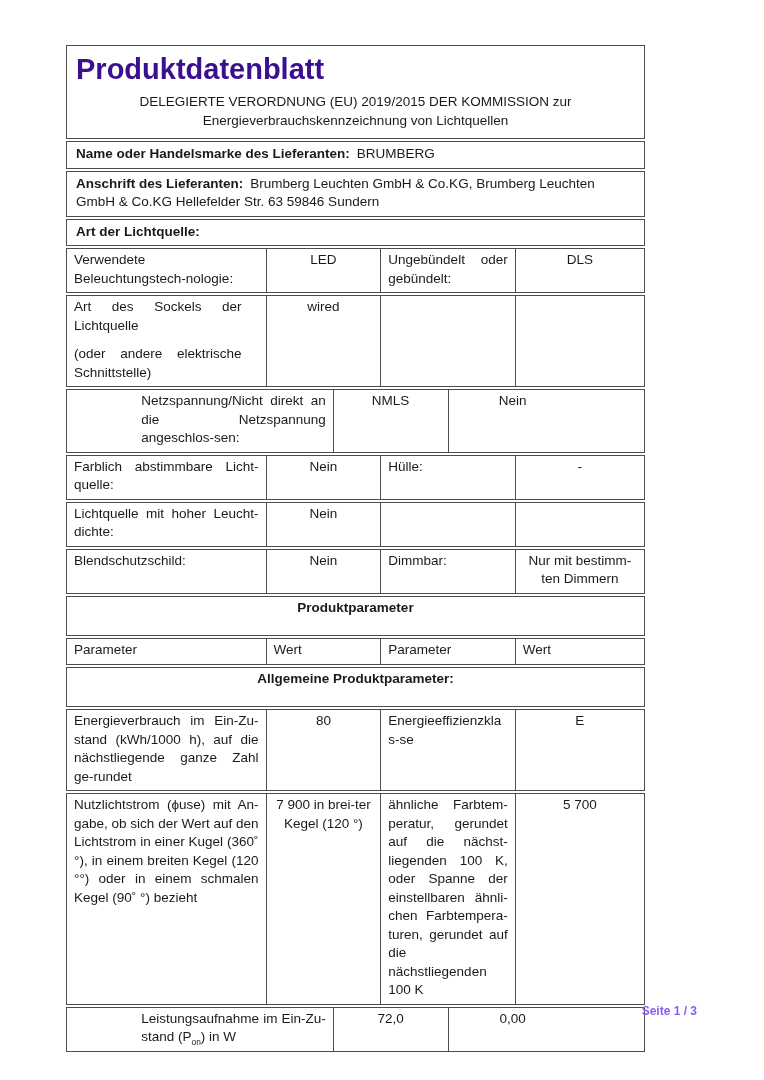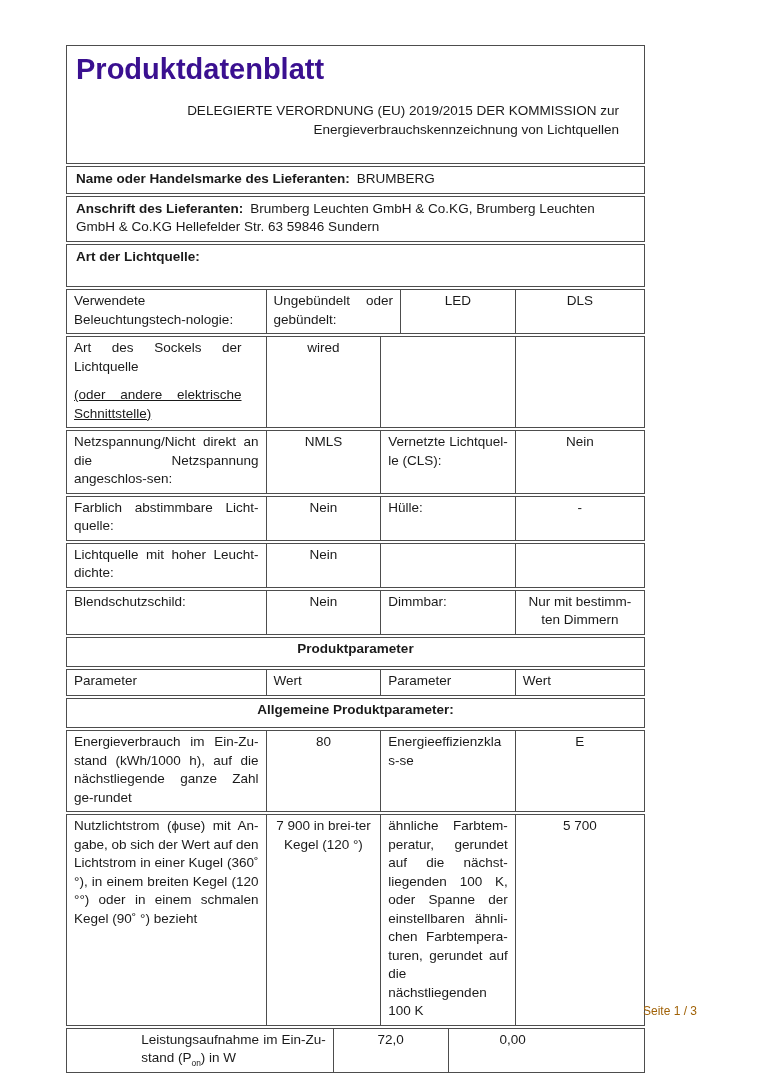--- a/index.html
+++ b/index.html
@@ -23,49 +23,49 @@
     margin-bottom:2px;
     background:#fff;
   }
   
   .header-box{padding:4px 9px 8px 9px;}
   .header-box h1{
     margin:2px 0 7px 0;
     font-size:29px;line-height:34px;font-weight:bold;color:var(--accent);
     letter-spacing:0;
   }
-  .header-box p{margin:16px;text-align:right;}
+  .header-box p{margin:0;text-align:center;}
   
   .kv{padding:3px 10px 4px 9px;}
   .kv-label{font-weight:bold;}
   .kv-value{margin-left:7px;}
   
-  .section-title{padding:3px 9px 20px 9px;font-weight:bold;}
+  .section-title{padding:3px 9px 4px 9px;font-weight:bold;}
   
   .row{display:flex;align-items:stretch;justify-content:center;}
   .row .cell{
     padding:2px 7px 4px 7px;
     overflow-wrap:anywhere;
   }
   .row .cell + .cell{border-left:1px solid var(--border);}
   .c1{flex:0 0 34.4%;text-align:justify;}
   .c2{flex:0 0 19.9%;text-align:center;}
   .c3{flex:0 0 23.3%;text-align:justify;}
   .c4{flex:0 0 22.4%;text-align:center;}
   .cell p{margin:0 17px 10px 0;}
-  .cell p:last-child{margin-bottom:0;text-decoration:underline;}
+  .cell p:last-child{margin-bottom:0;}
   .banner{
-    display:block;text-align:center;font-weight:bold;padding:2px 8px 8px 8px;
+    display:block;text-align:center;font-weight:bold;padding:2px 8px 18px 8px;
   }
   .header4 .cell{text-align:left;}
   sub{font-size:0.62em;line-height:0;}
   
   .footer{
     position:absolute;left:66px;top:1004px;width:631px;
-    text-align:right;font-size:12px;line-height:15px;color:#a16207;
+    text-align:right;font-size:12px;line-height:15px;color:#8b5cf6;font-weight:bold;
   }
 </style>
 </head>
 <body>
 
 <div class="doc">
 
   <section class="box header-box">
     <h1>Produktdatenblatt</h1>
     <p>DELEGIERTE VERORDNUNG (EU) 2019/2015 DER KOMMISSION zur Energieverbrauchskennzeichnung von Lichtquellen</p>
@@ -78,37 +78,36 @@
   <section class="box kv">
     <span class="kv-label">Anschrift des Lieferanten:</span><span class="kv-value">Brumberg Leuchten GmbH &amp; Co.KG, Brumberg Leuchten GmbH &amp; Co.KG Hellefelder Str. 63 59846 Sundern</span>
   </section>
 
 
   <section class="box section-title">Art der Lichtquelle:</section>
 
   <div>
       <div class="box row">
         <div class="cell c1">Verwendete Beleuchtungstech-nologie:</div>
+        <div class="cell c2">LED</div>
         <div class="cell c3">Ungebündelt oder gebündelt:</div>
-        <div class="cell c2">LED</div>
         <div class="cell c4">DLS</div>
       </div>
       <div class="box row">
         <div class="cell c1">
           <p>Art des Sockels der Lichtquelle</p>
           <p>(oder andere elektrische Schnittstelle)</p>
         </div>
         <div class="cell c2">wired</div>
         <div class="cell c3"></div>
         <div class="cell c4"></div>
       </div>
       <div class="box row">
         <div class="cell c1">Netzspannung/Nicht direkt an die Netzspannung angeschlos-sen:</div>
         <div class="cell c2">NMLS</div>
-        <div class="cell c3">Vernetzte Lichtquel-le (CLS):</div>
         <div class="cell c4">Nein</div>
       </div>
       <div class="box row">
         <div class="cell c1">Farblich abstimmbare Licht-quelle:</div>
         <div class="cell c2">Nein</div>
         <div class="cell c3">Hülle:</div>
         <div class="cell c4">-</div>
       </div>
       <div class="box row">
         <div class="cell c1">Lichtquelle mit hoher Leucht-dichte:</div>

